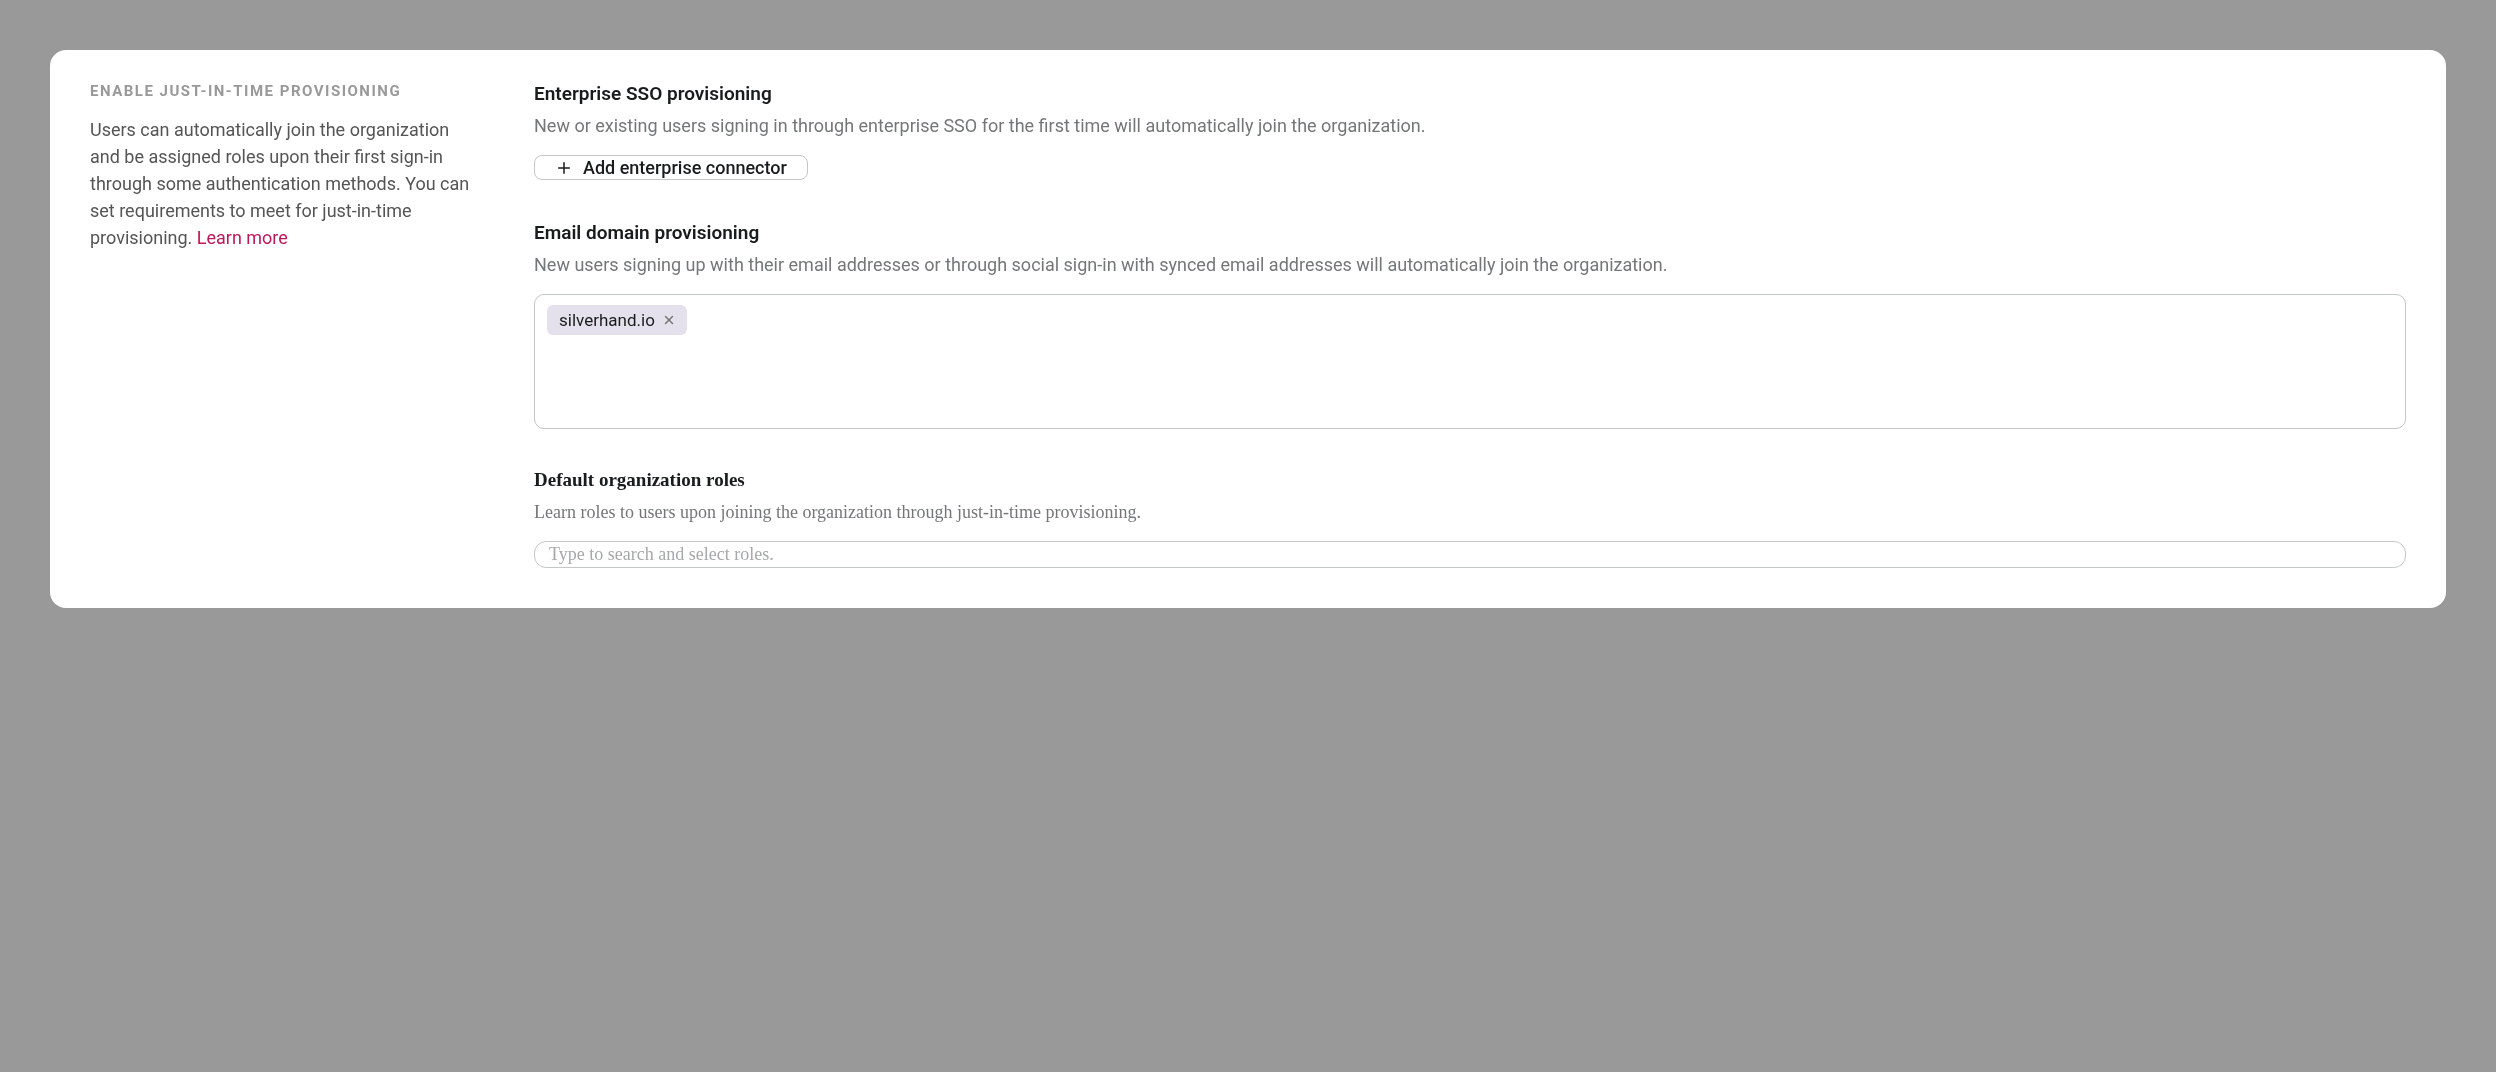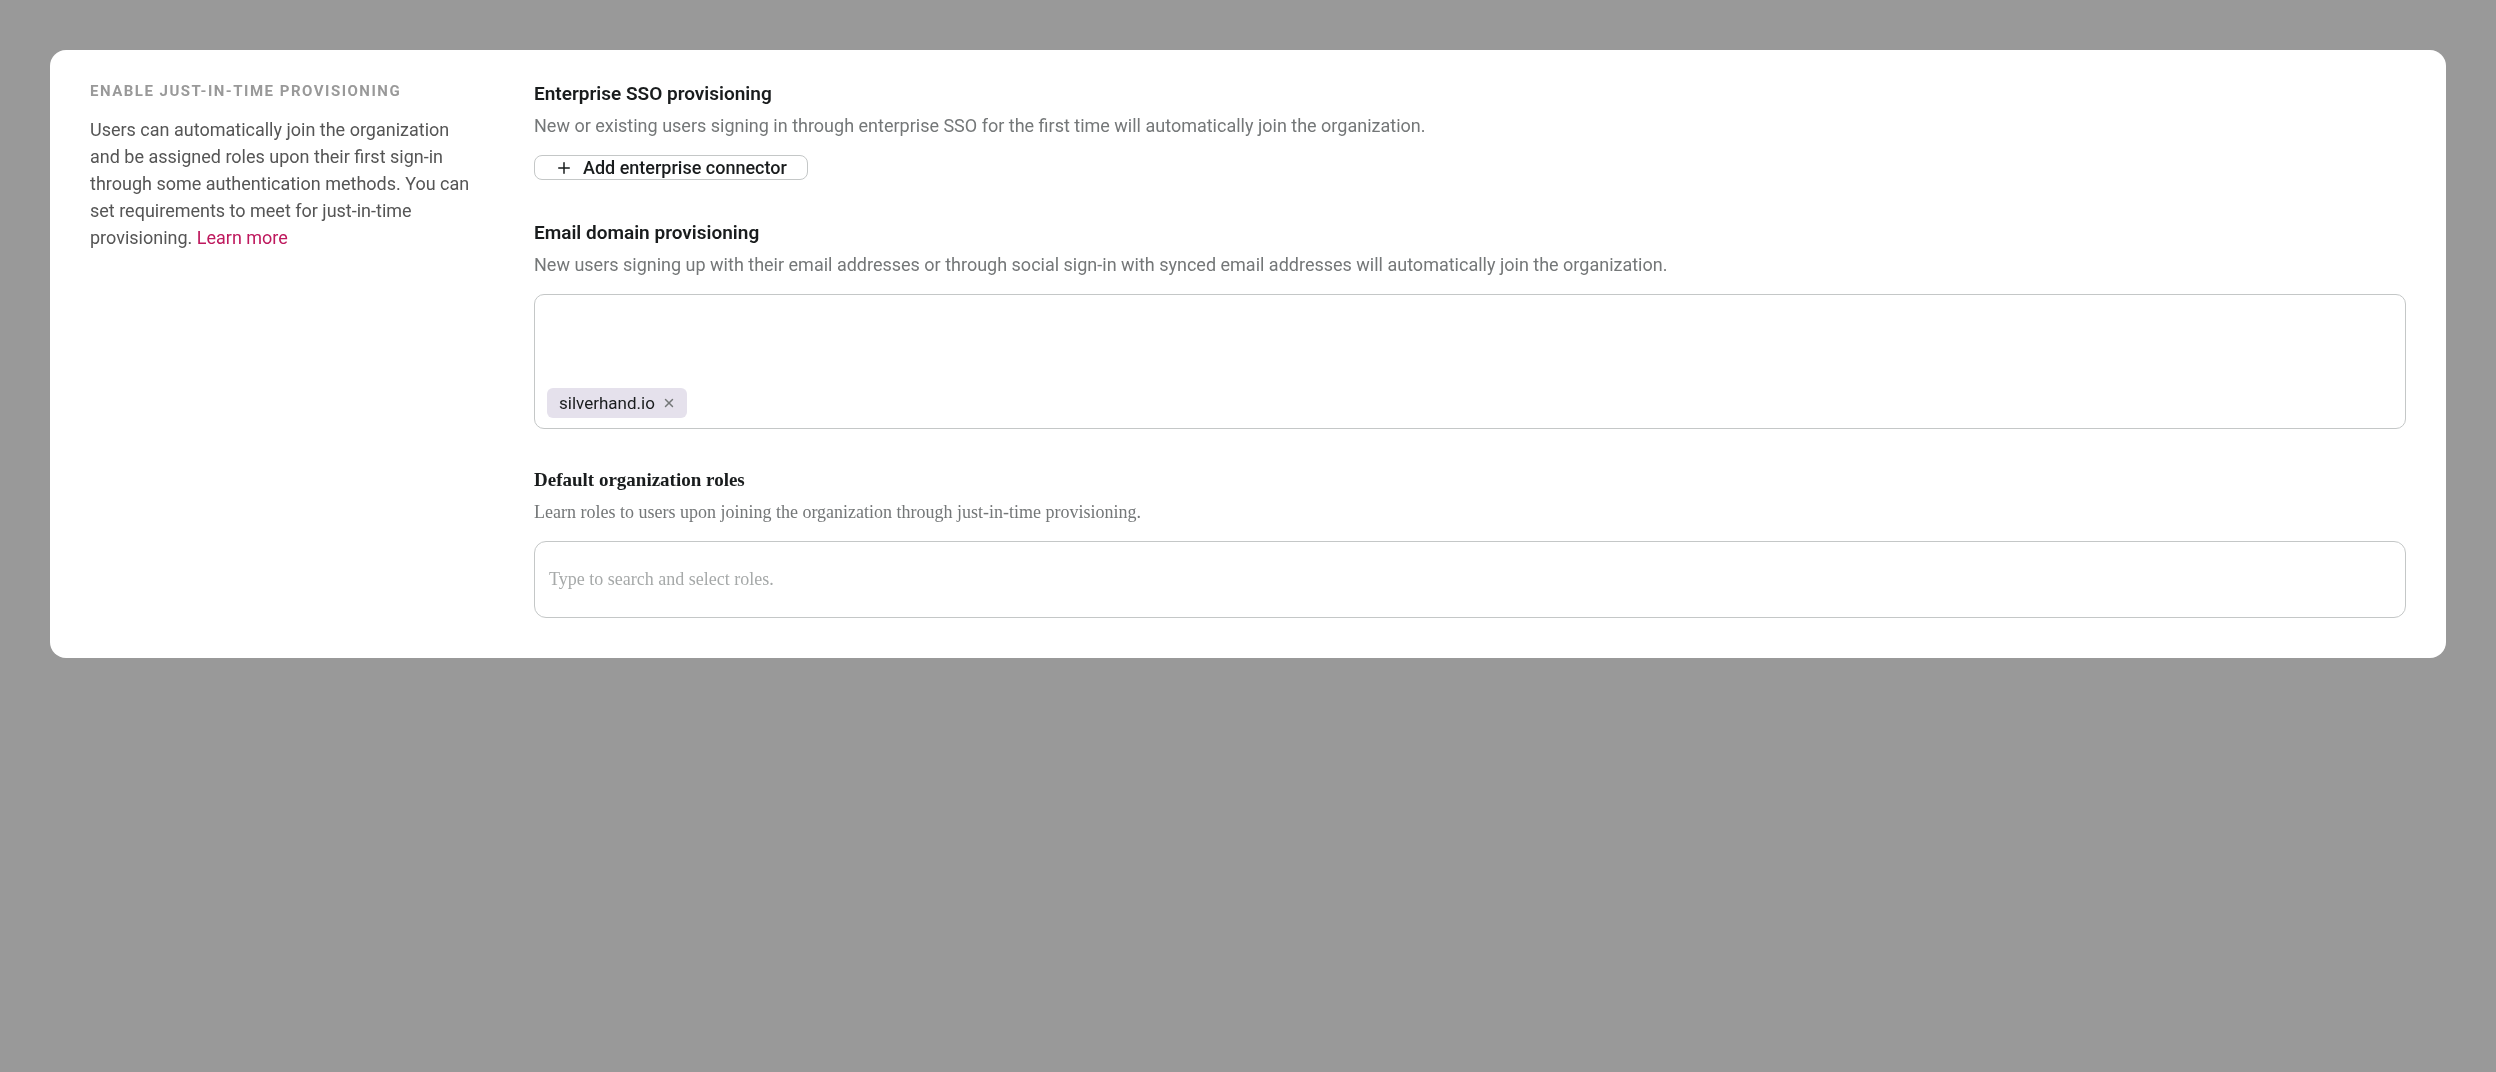--- a/index.html
+++ b/index.html
@@ -96,21 +96,21 @@
       flex-shrink: 0;
     }
     
     .tag-input-area {
       border: 1px solid #c4c7c7;
       border-radius: 10px;
       padding: 10px 12px;
       min-height: 135px;
       display: flex;
       flex-wrap: wrap;
-      align-items: flex-end;
+      align-items: flex-start;
       gap: 8px;
     }
     
     .tag {
       display: inline-flex;
       align-items: center;
       gap: 6px;
       background-color: #e5e1ec;
       border-radius: 6px;
       padding: 5px 10px 5px 12px;
@@ -130,21 +130,21 @@
     
     .close-icon {
       width: 14px;
       height: 14px;
     }
     
     .select-input {
       width: 100%;
       border: 1px solid #c4c7c7;
       border-radius: 12px;
-      padding: 27px 14px;
+      padding: 2px 14px;
       font-size: 18px;
       font-family: inherit;
       color: #191c1d;
       outline: none;
     }
     
     .select-input::placeholder {
       color: #a6a9a9;
     }
   </style>

